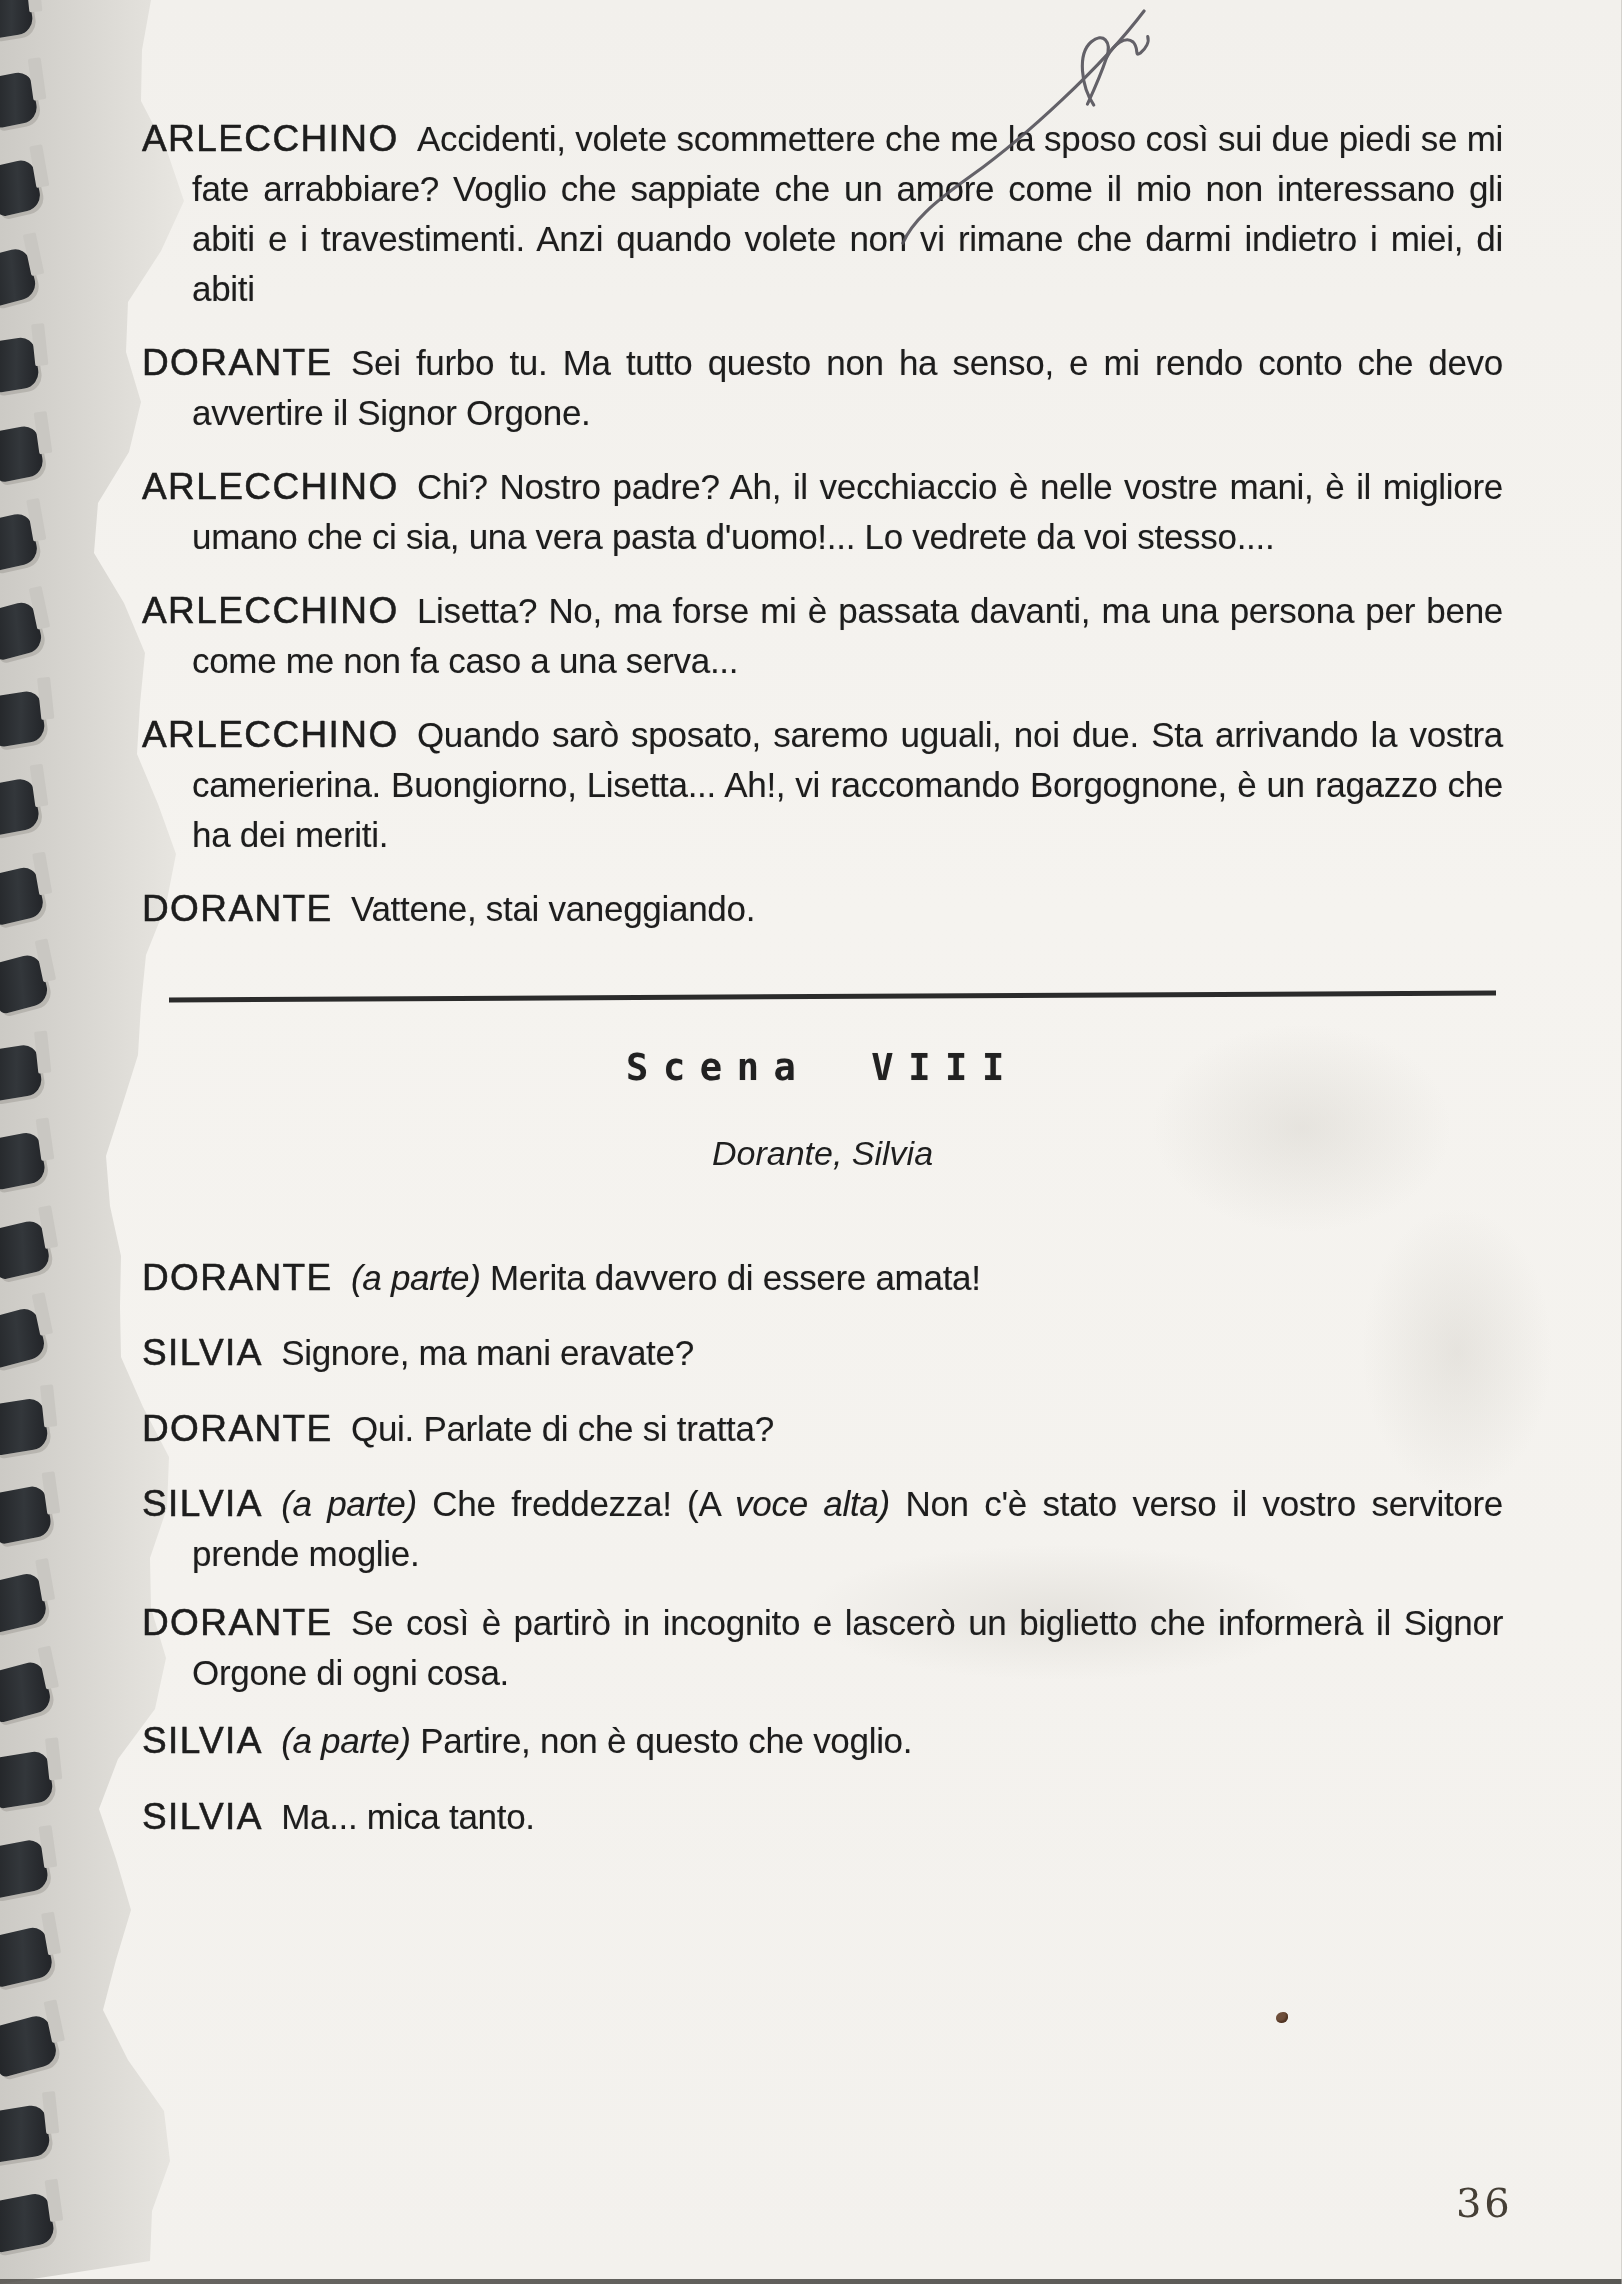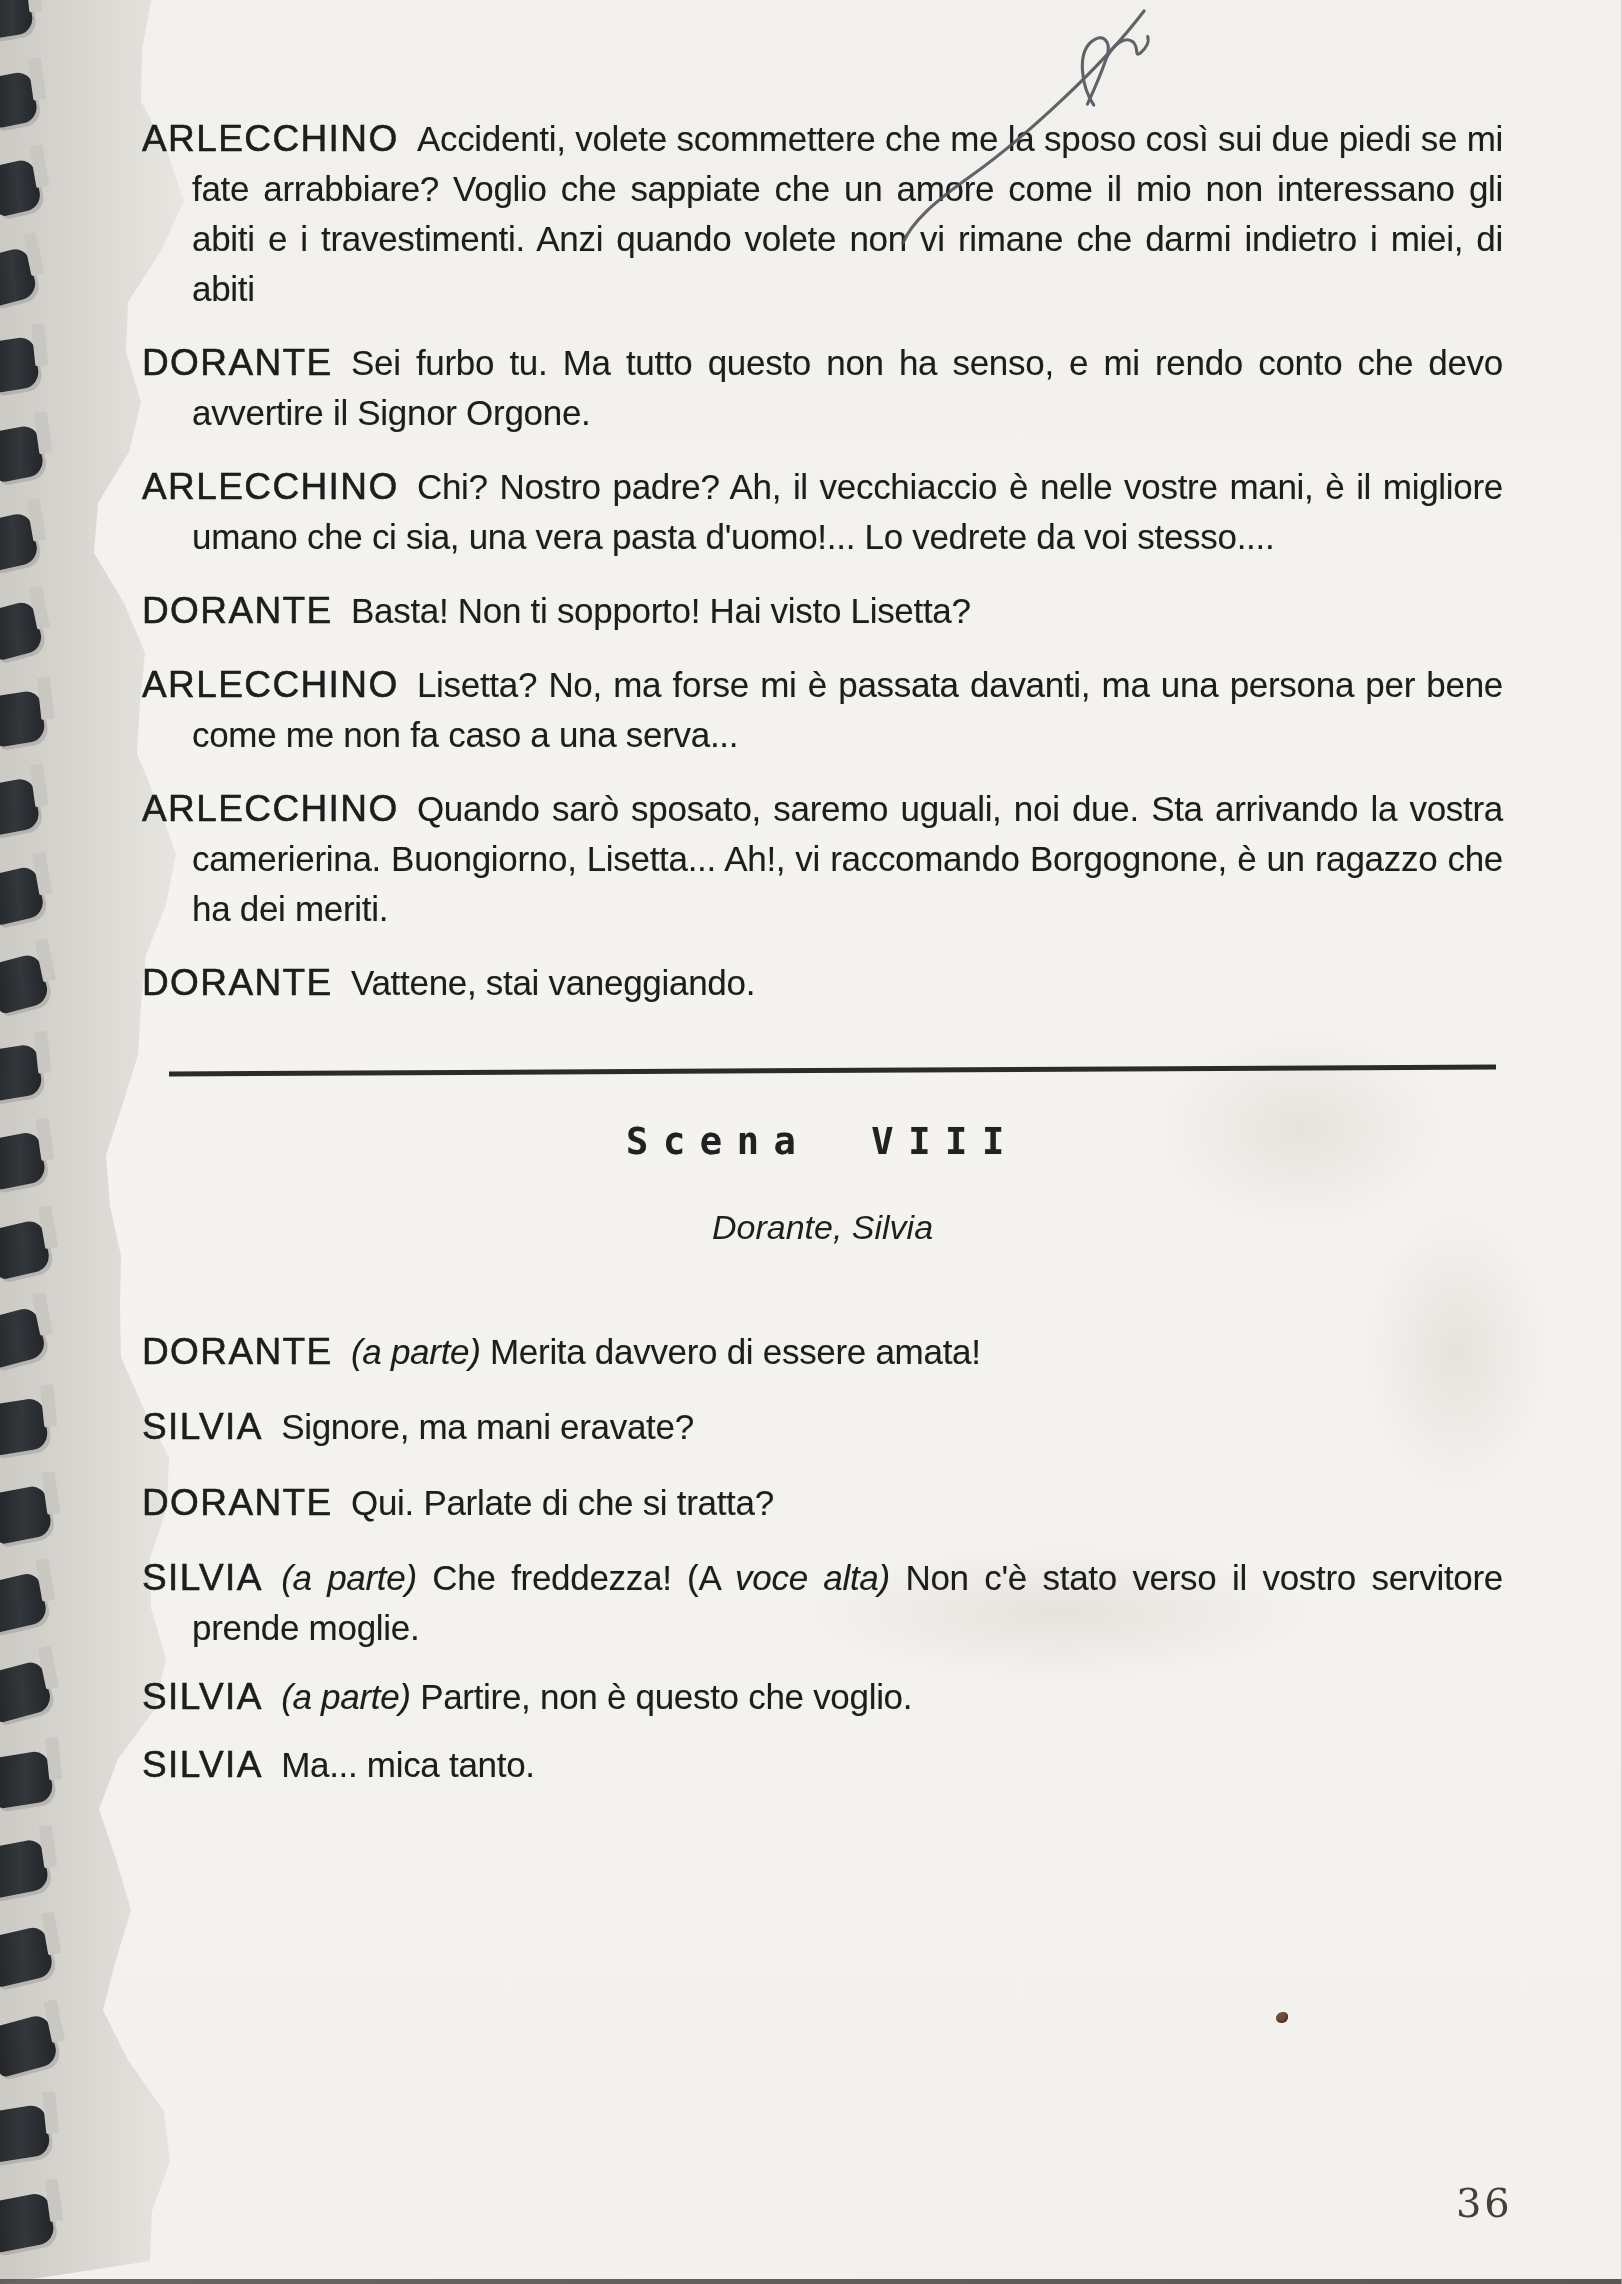--- a/index.html
+++ b/index.html
@@ -134,21 +134,20 @@
   <div class="smudge s3"></div>
 
   <main class="content">
     <section id="dialogues-1">
   <p class="dialogue"><span class="speaker">ARLECCHINO</span><span class="line-text"><span>Accidenti, volete scommettere che me la sposo così sui due piedi se mi fate arrabbiare? Voglio che sappiate che un amore come il mio non interessano gli abiti e i travestimenti. Anzi quando volete non vi rimane che darmi indietro i miei, di abiti</span></span></p>
 
   <p class="dialogue"><span class="speaker">DORANTE</span><span class="line-text"><span>Sei furbo tu. Ma tutto questo non ha senso, e mi rendo conto che devo avvertire il Signor Orgone.</span></span></p>
 
   <p class="dialogue"><span class="speaker">ARLECCHINO</span><span class="line-text"><span>Chi? Nostro padre? Ah, il vecchiaccio è nelle vostre mani, è il migliore umano che ci sia, una vera pasta d'uomo!... Lo vedrete da voi stesso....</span></span></p>
 
-  <p class="dialogue"><span class="speaker">DORANTE</span><span class="line-text"><span>Basta! Non ti sopporto! Hai visto Lisetta?</span></span></p>
 
   <p class="dialogue"><span class="speaker">ARLECCHINO</span><span class="line-text"><span>Lisetta? No, ma forse mi è passata davanti, ma una persona per bene come me non fa caso a una serva...</span></span></p>
 
   <p class="dialogue"><span class="speaker">ARLECCHINO</span><span class="line-text"><span>Quando sarò sposato, saremo uguali, noi due. Sta arrivando la vostra camerierina. Buongiorno, Lisetta... Ah!, vi raccomando Borgognone, è un ragazzo che ha dei meriti.</span></span></p>
 
   <p class="dialogue"><span class="speaker">DORANTE</span><span class="line-text"><span>Vattene, stai vaneggiando.</span></span></p>
 </section>
 
     <hr class="divider">
 
@@ -158,20 +157,21 @@
 
     <section id="dialogues-2">
   <p class="dialogue"><span class="speaker">DORANTE</span><span class="line-text"><span class="stage-dir">(a parte)</span><span> Merita davvero di essere amata!</span></span></p>
 
   <p class="dialogue"><span class="speaker">SILVIA</span><span class="line-text"><span>Signore, ma mani eravate?</span></span></p>
 
   <p class="dialogue"><span class="speaker">DORANTE</span><span class="line-text"><span>Qui. Parlate di che si tratta?</span></span></p>
 
   <p class="dialogue"><span class="speaker">SILVIA</span><span class="line-text"><span class="stage-dir">(a parte)</span><span> Che freddezza! (A </span><span class="stage-dir">voce alta)</span><span> Non c'è stato verso il vostro servitore prende moglie.</span></span></p>
 
+  <p class="dialogue"><span class="speaker">DORANTE</span><span class="line-text"><span>Se così è partirò in incognito e lascerò un biglietto che informerà il Signor Orgone di ogni cosa.</span></span></p>
 
   <p class="dialogue"><span class="speaker">SILVIA</span><span class="line-text"><span class="stage-dir">(a parte)</span><span> Partire, non è questo che voglio.</span></span></p>
 
 
   <p class="dialogue"><span class="speaker">SILVIA</span><span class="line-text"><span>Ma... mica tanto.</span></span></p>
 </section>
   </main>
 
   <svg class="pen" viewBox="0 0 1776 2500" xmlns="http://www.w3.org/2000/svg">
     <g fill="none" stroke="#54525a" stroke-width="3.4" stroke-linecap="round" opacity="0.9">

